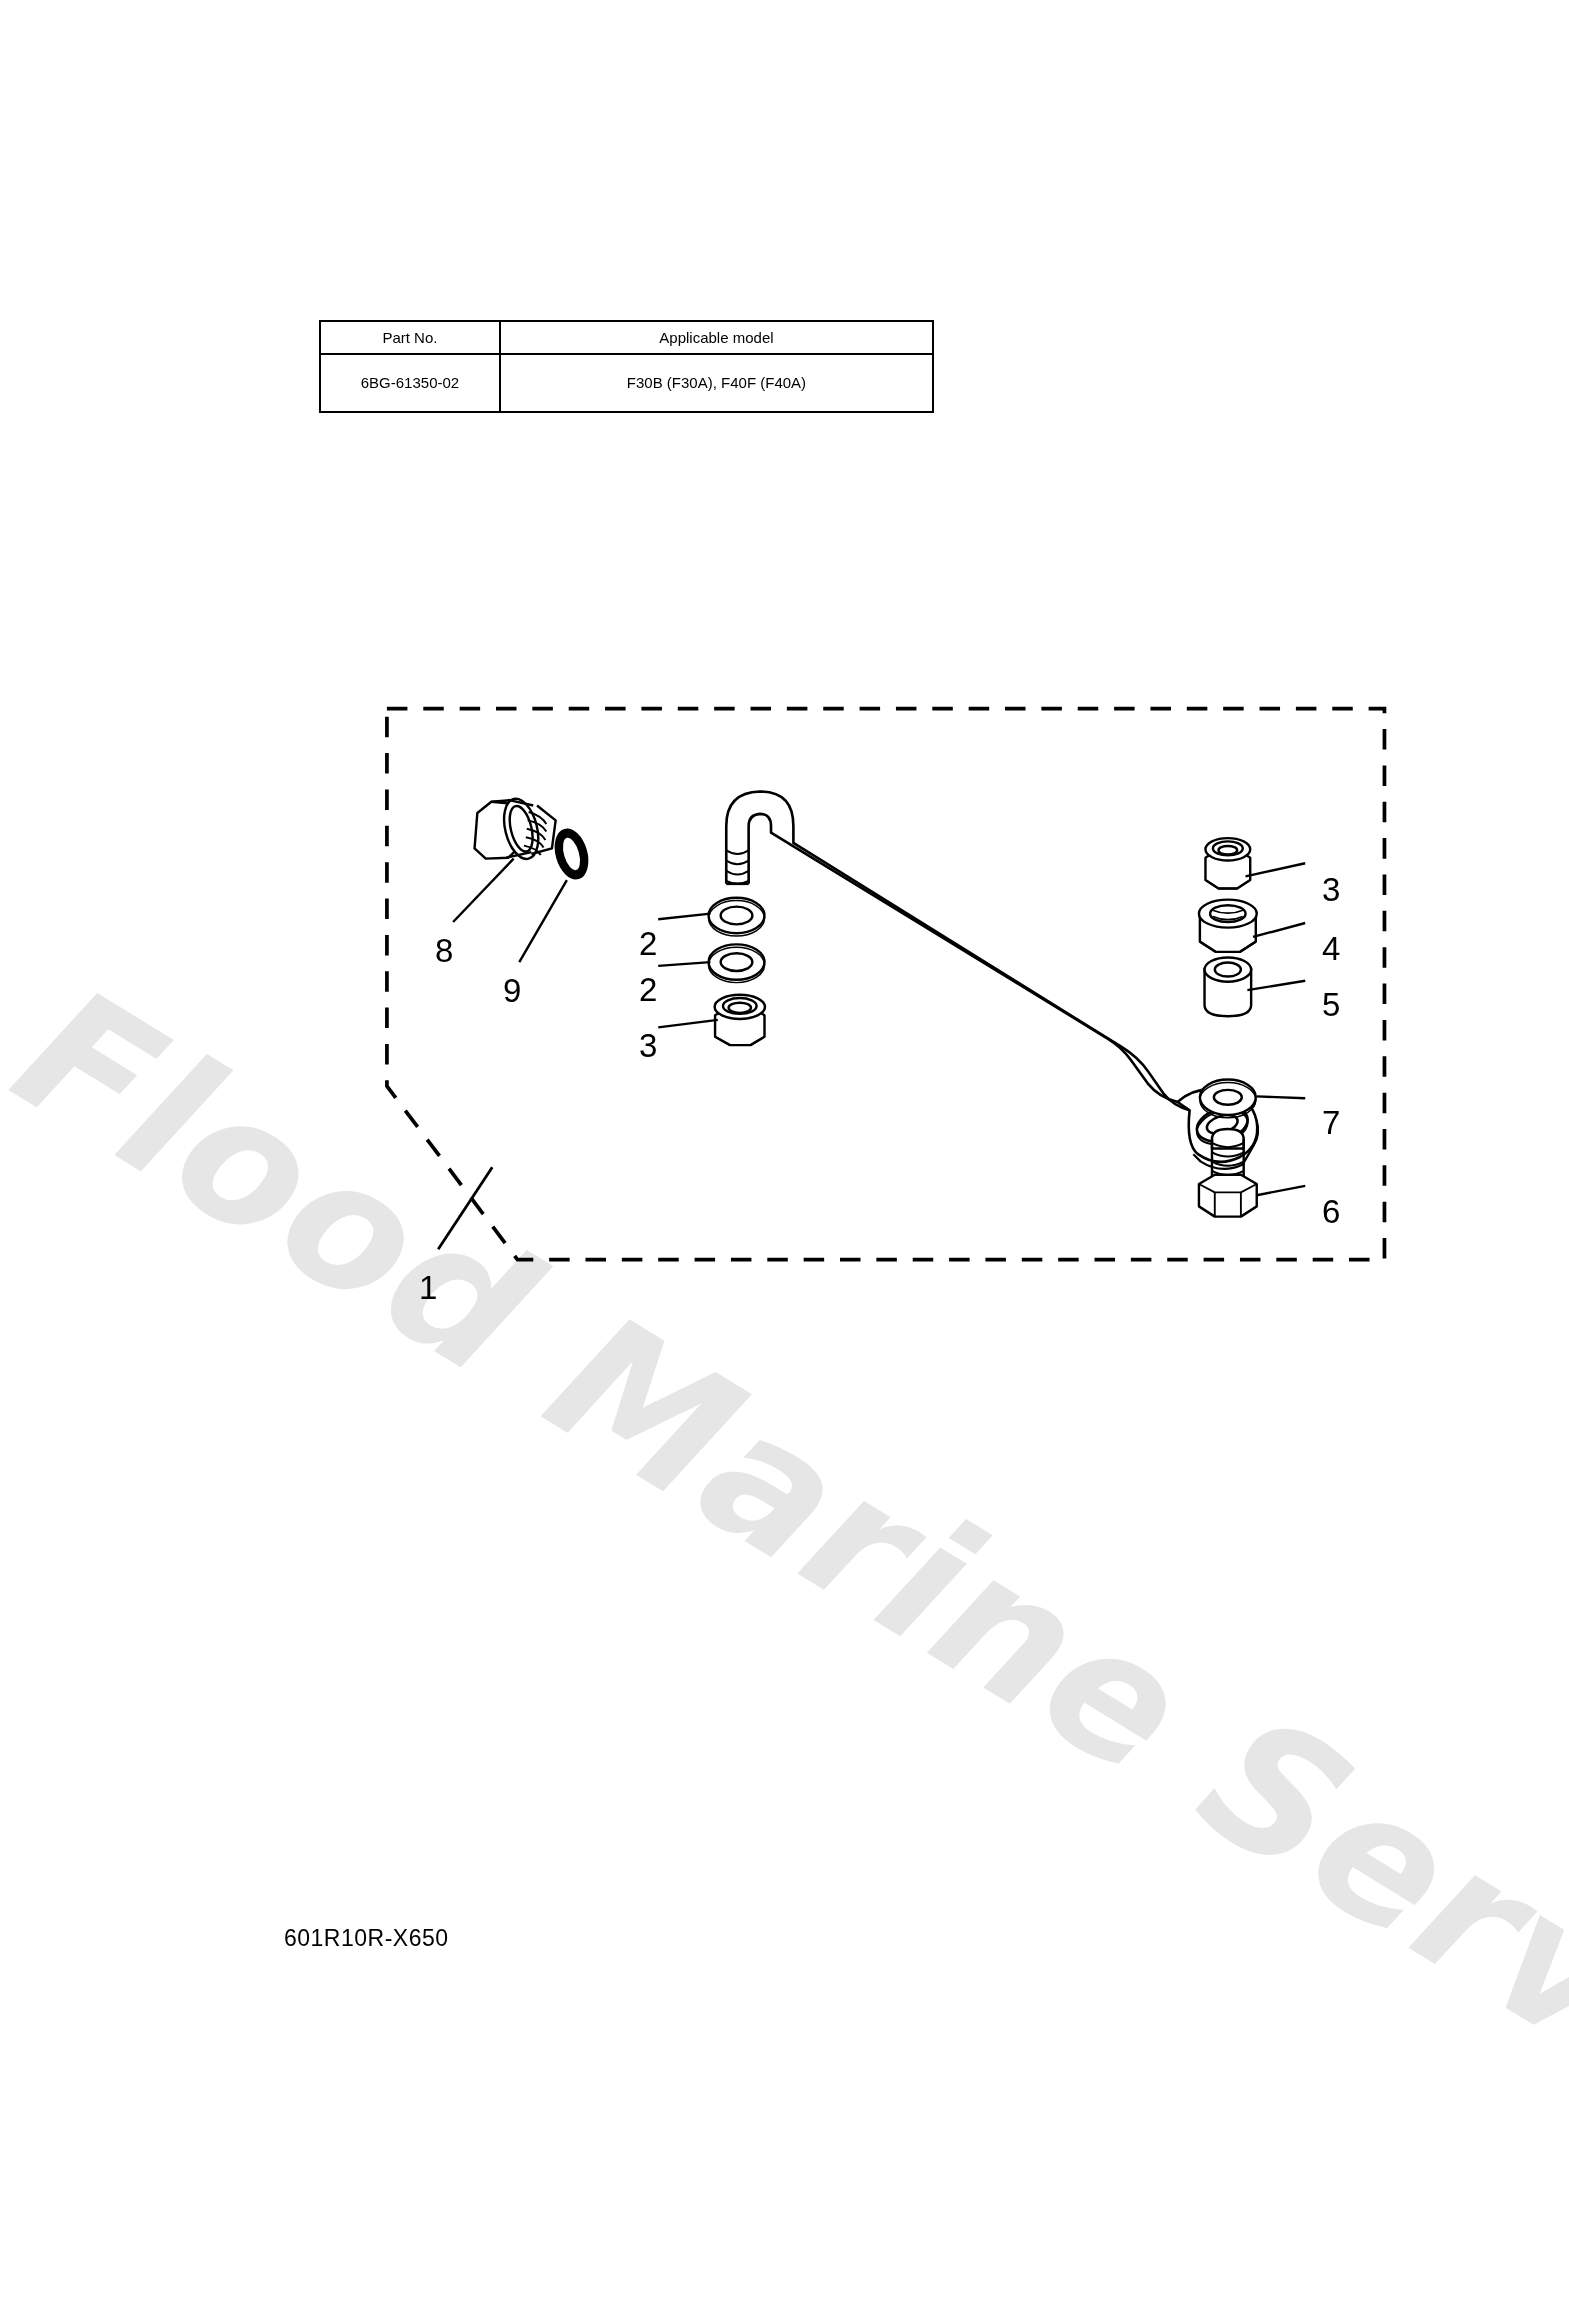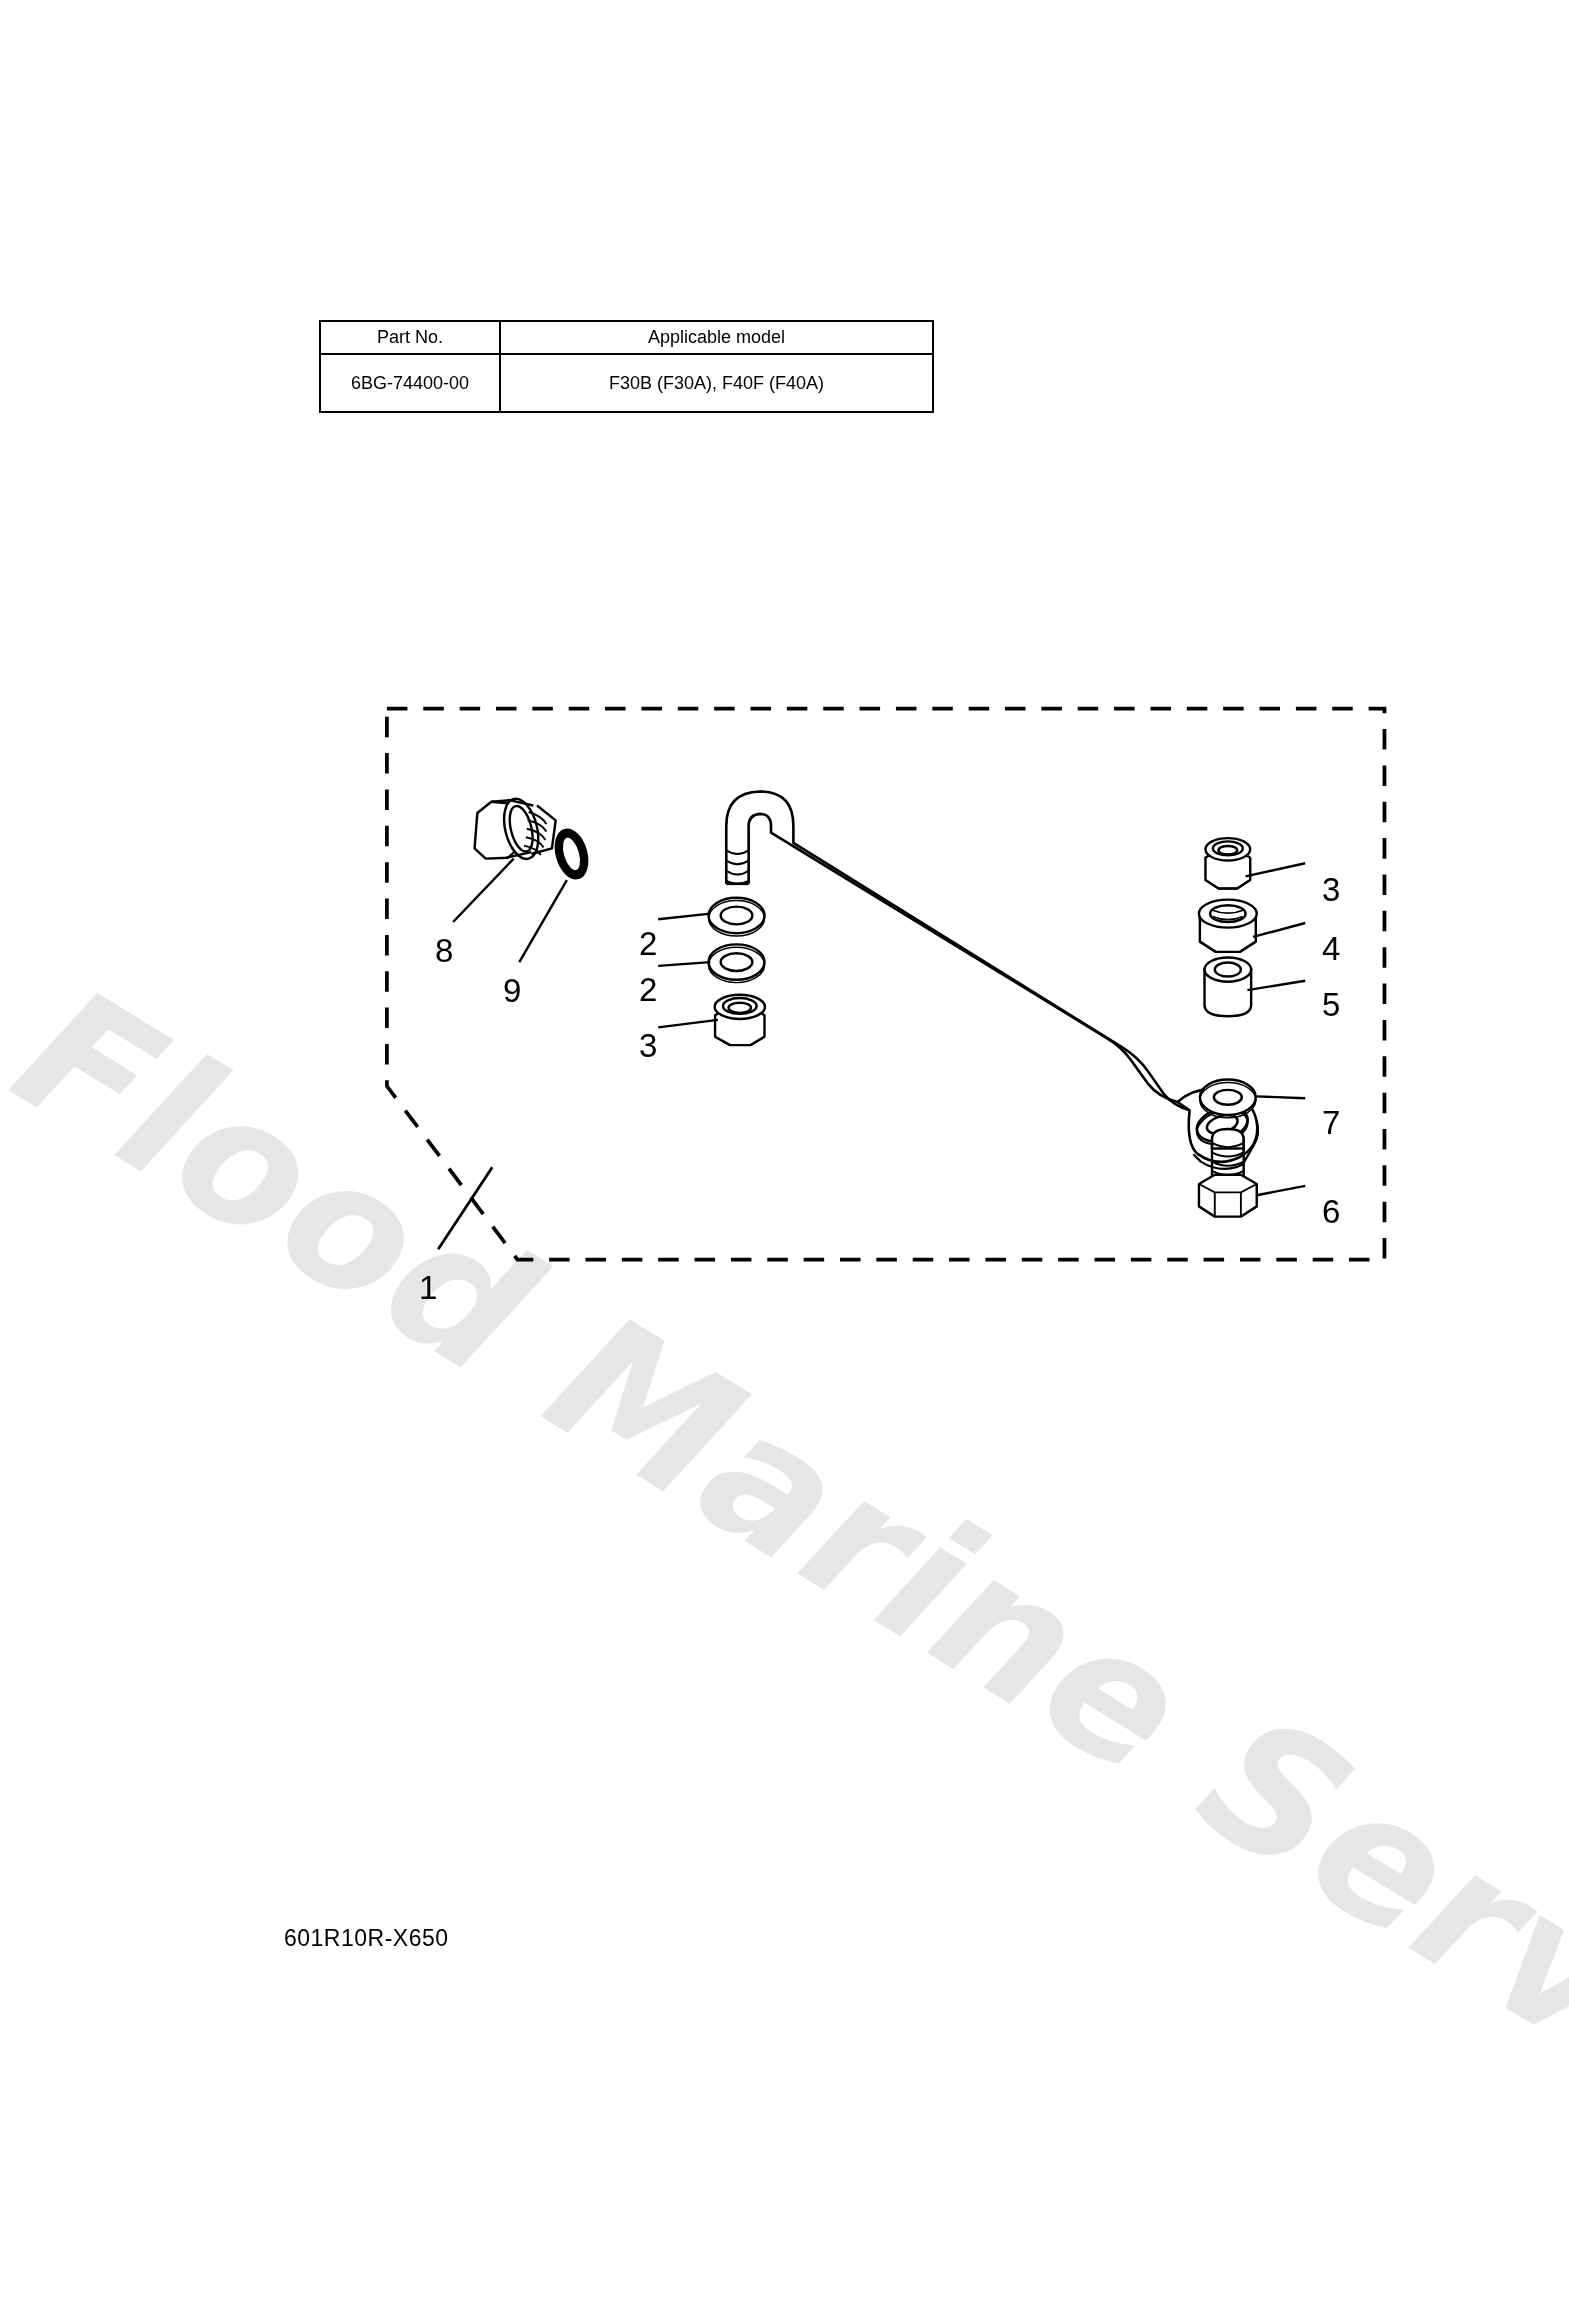--- a/index.html
+++ b/index.html
@@ -53,21 +53,21 @@
     position: absolute;
     left: 319px;
     top: 320px;
     width: 615px;
     border-collapse: collapse;
     z-index: 4;
     background: #fff;
   }
   .parts-table td, .parts-table th {
     border: 2.3px solid #000;
-    font-size: 18px;
+    font-size: 15px;
     font-weight: 400;
     font-family: "Liberation Sans", sans-serif;
     text-align: center;
     padding: 0;
   }
   .parts-table .hdr-cell { height: 31px; line-height: 31px; font-weight: 400; }
   .parts-table .body-cell { height: 56px; line-height: 56px; }
   .col-partno { width: 179px; }
   .col-model  { width: 434px; }
 
@@ -112,21 +112,21 @@
 
   <table class="parts-table">
     <thead>
       <tr>
         <th class="hdr-cell col-partno">Part No.</th>
         <th class="hdr-cell col-model">Applicable model</th>
       </tr>
     </thead>
     <tbody>
       <tr>
-        <td class="body-cell col-partno">6BG-74400-00</td>
+        <td class="body-cell col-partno">6BG-61350-02</td>
         <td class="body-cell col-model">F30B (F30A), F40F (F40A)</td>
       </tr>
     </tbody>
   </table>
 
   <svg class="diagram" viewBox="0 0 1684 2481">
 
     <polyline points="415,760 1485,760 1485,1351 555,1351 415,1165 415,760" fill="none" stroke="#000" stroke-width="4" stroke-dasharray="22,17"></polyline>
 
     <line x1="470" y1="1340" x2="528" y2="1252" stroke="#000" stroke-width="3"></line>

